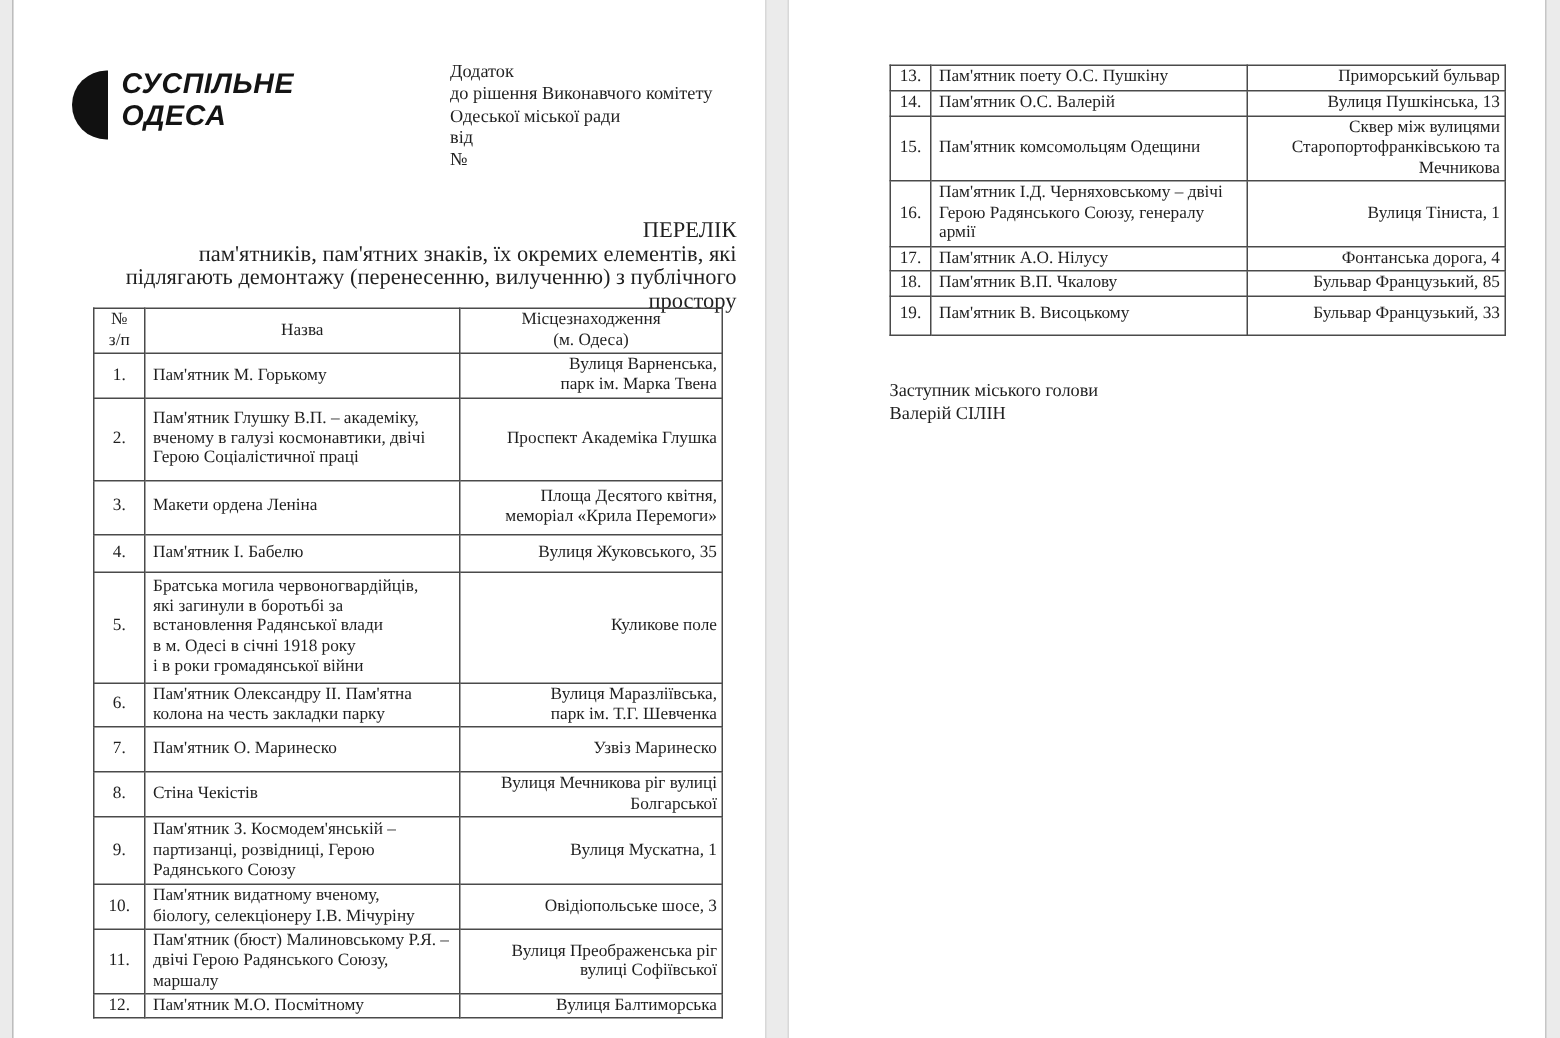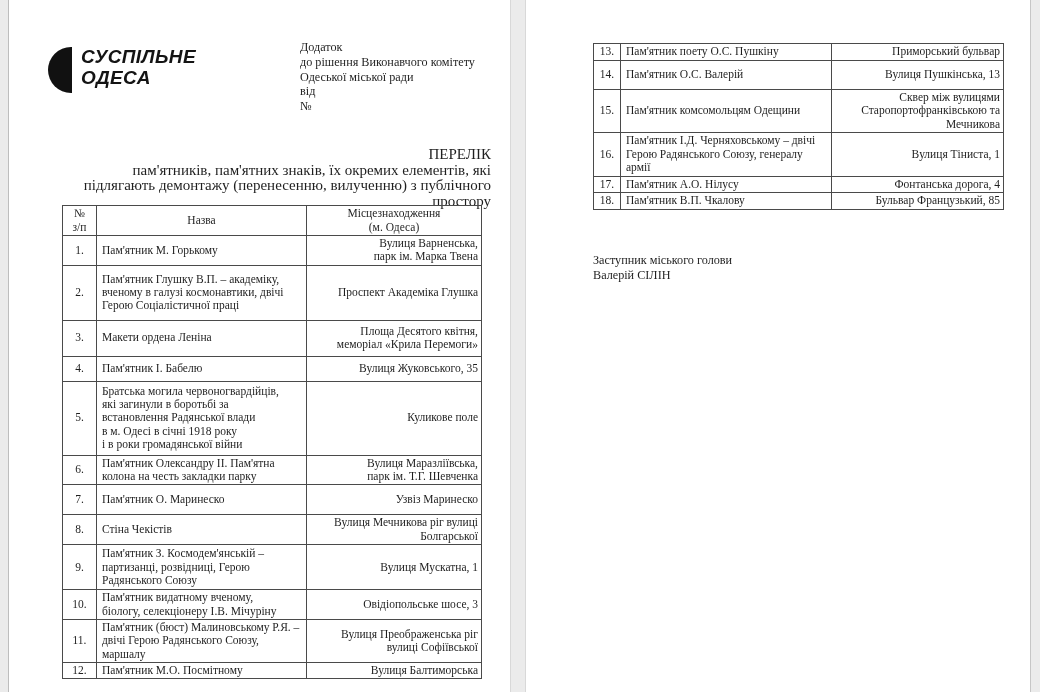--- a/index.html
+++ b/index.html
@@ -52,21 +52,21 @@
   .table-left tbody tr:nth-child(6){height:26px;}
   .table-left tbody tr:nth-child(7){height:30px;}
   .table-left tbody tr:nth-child(8){height:30px;}
   .table-left tbody tr:nth-child(9){height:45px;}
   .table-left tbody tr:nth-child(10){height:29px;}
   .table-left tbody tr:nth-child(11){height:36px;}
   .table-left tbody tr:nth-child(12){height:15px;}
 
   .table-right{position:absolute;left:593px;top:43px;width:410px;}
   .table-right tbody tr:nth-child(1){height:17px;}
-  .table-right tbody tr:nth-child(2){height:29px;}
+  .table-right tbody tr:nth-child(2){height:17px;}
   .table-right tbody tr:nth-child(3){height:40px;}
   .table-right tbody tr:nth-child(4){height:44px;}
   .table-right tbody tr:nth-child(5){height:16px;}
   .table-right tbody tr:nth-child(6){height:16px;}
   .table-right tbody tr:nth-child(7){height:26px;}
 
   
   .signature{position:absolute;left:593px;top:253px;width:394px;display:flex;justify-content:space-between;font-size:12.2px;flex-direction:column;}
 </style>
 </head>
@@ -230,20 +230,25 @@
       <tr>
           <td class="col-num">17.</td>
           <td class="col-name">Пам'ятник А.О. Нілусу</td>
           <td class="col-loc">Фонтанська дорога, 4</td>
         </tr>
       <tr>
           <td class="col-num">18.</td>
           <td class="col-name">Пам'ятник В.П. Чкалову</td>
           <td class="col-loc">Бульвар Французький, 85</td>
         </tr>
+      <tr>
+          <td class="col-num">19.</td>
+          <td class="col-name">Пам'ятник В. Висоцькому</td>
+          <td class="col-loc">Бульвар Французький, 33</td>
+        </tr>
     </tbody>
   </table>
 
   <div class="signature">
     <span>Заступник міського голови</span>
     <span>Валерій СІЛІН</span>
   </div>
 </div>
 
 </body></html>

